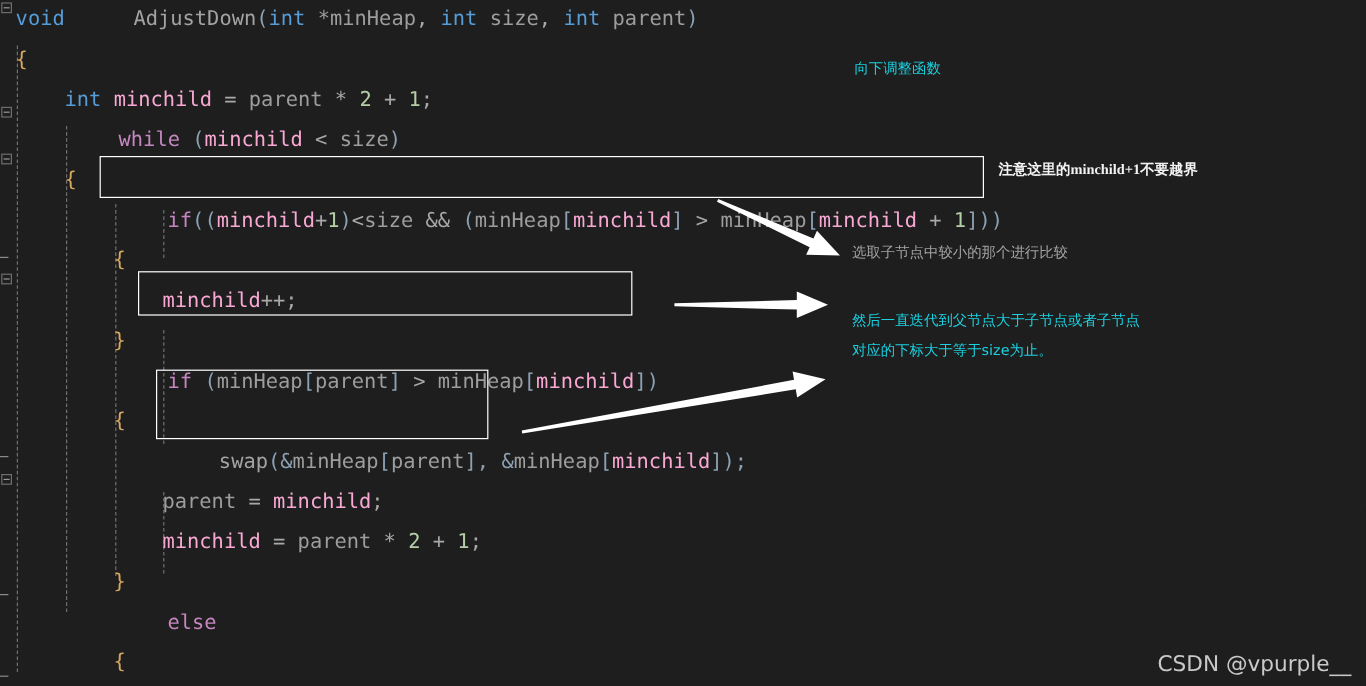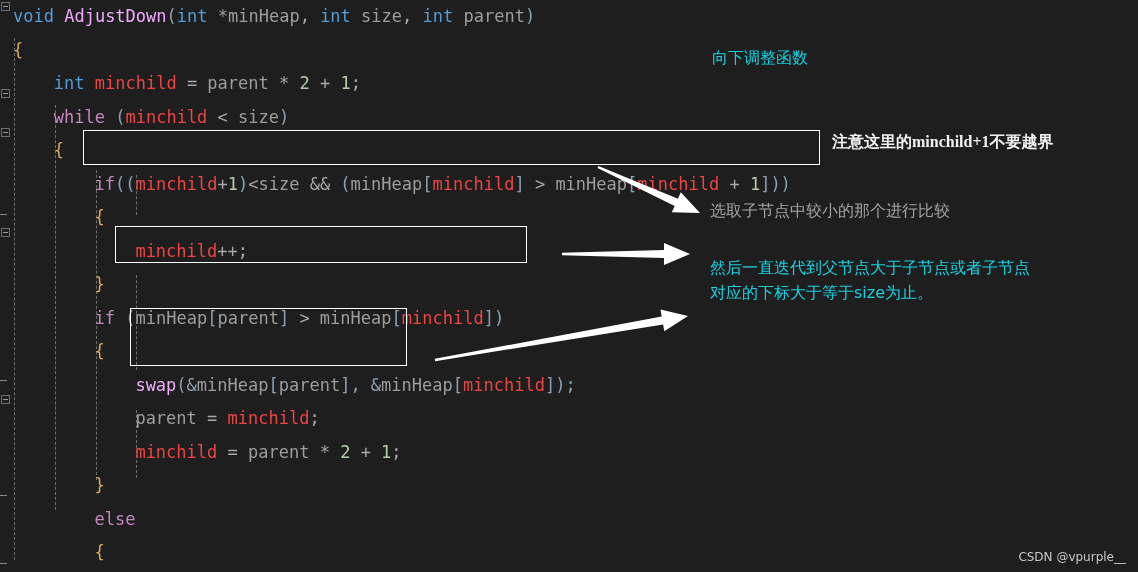--- a/index.html
+++ b/index.html
@@ -70,64 +70,64 @@
     top: 0;
     font-family: "DejaVu Sans Mono", monospace;
     font-size: 17px;
     line-height: 33.5px;
     white-space: pre;
     letter-spacing: 0px;
   }
   .ln { display: block; height: 33.5px; }
 
   
-  .kw   { color: #c586c0; }   
+  .kw   { color: #c586c0; margin-left: 45px; }   
   .type { color: #569cd6; }   
-  .var  { color: #ef4444; }   
+  .var  { color: #f9a8d4; }   
   .pln  { color: #9d9d9d; }   
-  .fn   { color: #f0abfc; }   
+  .fn   { color: #a3a3a3; margin-left: 47px; }   
   .num  { color: #b5cea8; }   
   .op   { color: #a8a8a8; }   
   .br   { color: #d7a85f; }   
   .pr   { color: #8ca0b3; }   
 
   
   .hlbox {
     position: absolute;
     border: 1.6px solid #ffffff;
     box-sizing: border-box;
     pointer-events: none;
   }
 
   
   .anno {
     position: absolute;
     font-family: "DejaVu Sans", sans-serif;
-    font-size: 16px;
+    font-size: 12px;
     line-height: 25px;
     white-space: pre-line;
   }
   .anno-cyan  { color: #1ad1e0; }
   .anno-white { color: #f2f2f2; font-weight: 700; font-family: Liberation Serif, serif; }
 
   
   .arrow-layer {
     position: absolute;
     inset: 0;
     pointer-events: none;
   }
 
   
   .watermark {
     position: absolute;
     right: 12px;
     bottom: 8px;
     color: #c9c9c9;
     font-family: "DejaVu Sans", sans-serif;
-    font-size: 12px;
+    font-size: 18px;
   }
 </style>
 </head>
 <body>
 
 <div id="editor">
 
   <div class="gutter" id="gutter">
       <div class="fold-box" style="top: 2px;"></div>
       <div class="fold-box" style="top: 89px;"></div>

